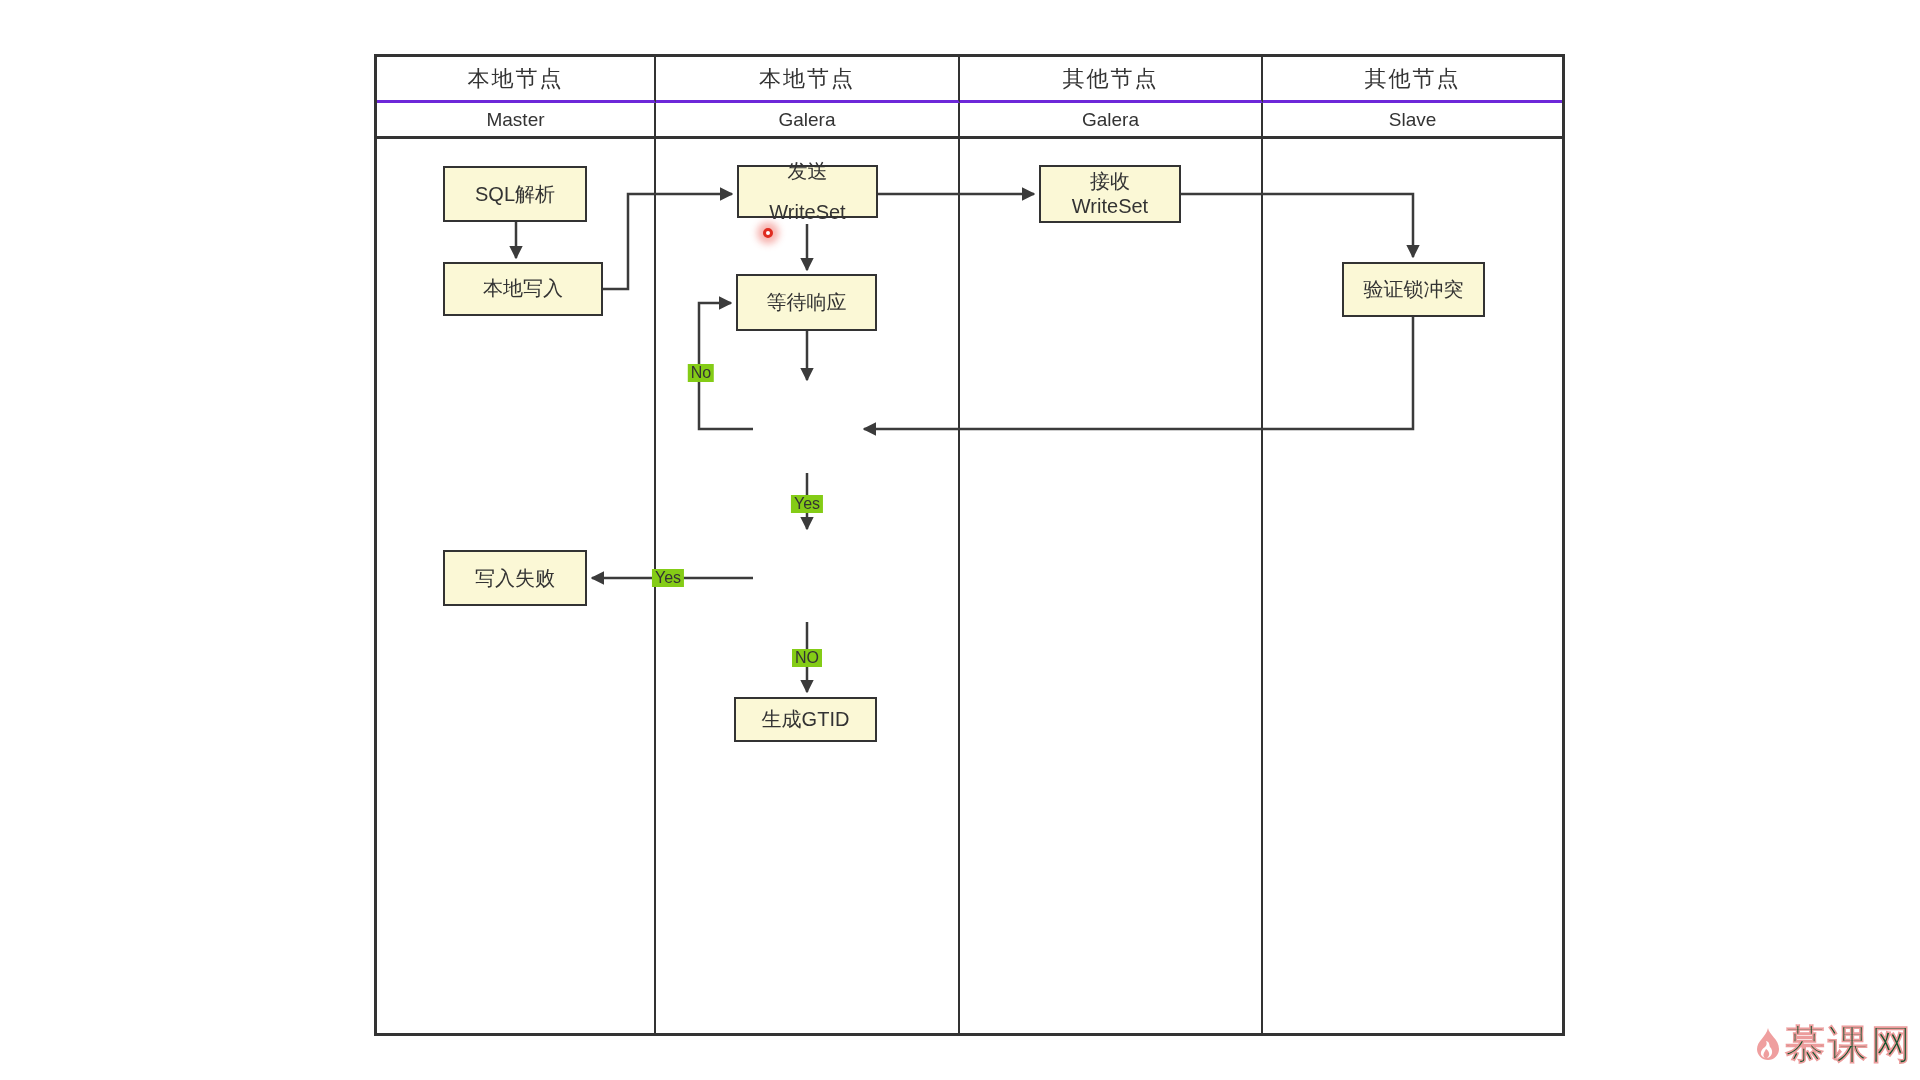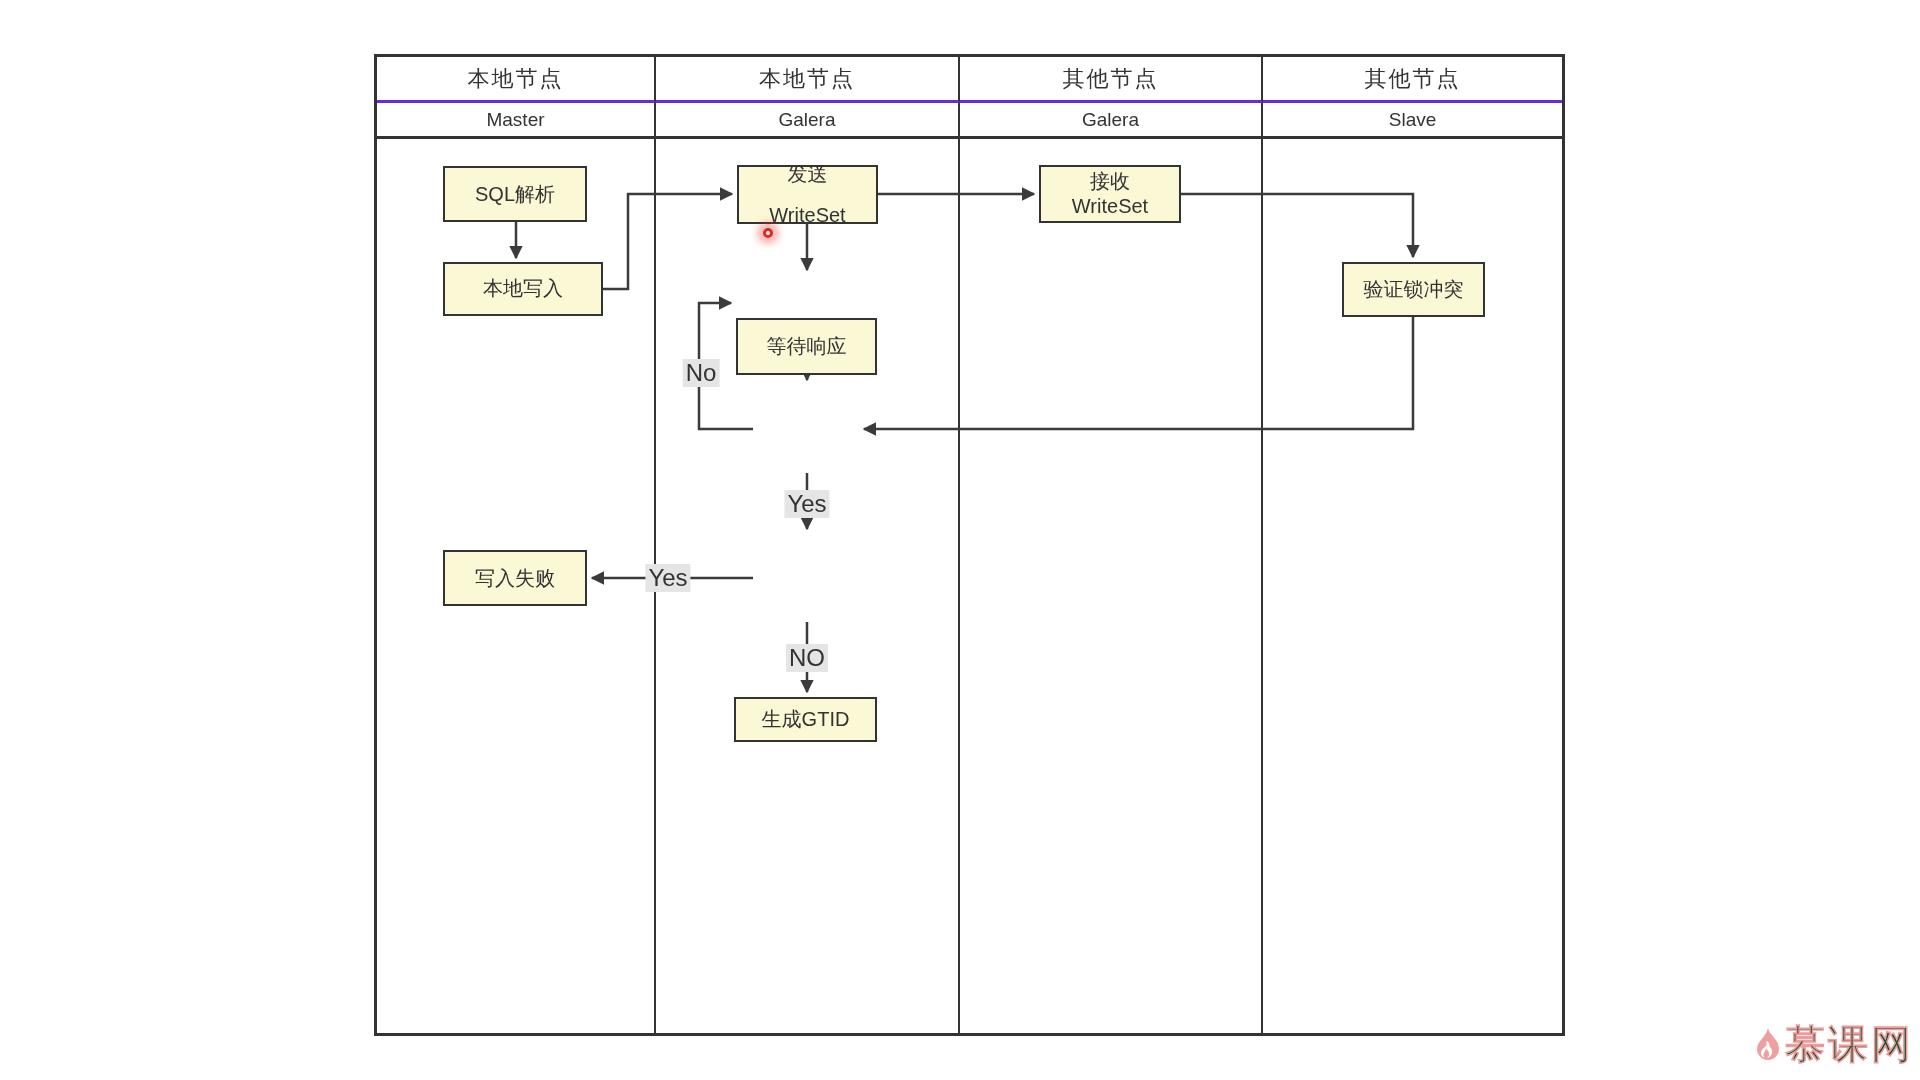--- a/index.html
+++ b/index.html
@@ -59,23 +59,23 @@
   .dnode .dlabel {
     position: absolute; left: 0; top: 0; right: 0; bottom: 0;
     display: flex; align-items: center; justify-content: center;
     font-size: 20px;
   }
 
   
   .elabel {
     position: absolute;
     transform: translate(-50%, -50%);
-    background: #e5e5e5;
+    background: #84cc16;
     padding: 0 3px;
-    font-size: 24px;
+    font-size: 16px;
     white-space: nowrap;
   }
 
   
   .click-dot {
     position: absolute;
     left: 763px; top: 228px;
     width: 4px; height: 4px;
     background: #ffffff;
     border: 3px solid #df2b1f;
@@ -141,26 +141,26 @@
   </svg>
 
   <div class="pnode" style="left:443px; top:166px; width:144px; height:56px;">
     <span>SQL解析</span>
   </div>
 
   <div class="pnode" style="left:443px; top:262px; width:160px; height:54px;font-family:Liberation Mono, monospace;">
     <span>本地写入</span>
   </div>
 
-  <div class="pnode" style="left:737px; top:165px; width:141px; height:59px;gap:16px;">
+  <div class="pnode" style="left:737px; top:165px; width:141px; height:53px;gap:16px;">
     <span>发送</span>
     <span>WriteSet</span>
   </div>
 
-  <div class="pnode" style="left:736px; top:274px; width:141px; height:57px;margin-top:44px;">
+  <div class="pnode" style="left:736px; top:274px; width:141px; height:57px;">
     <span>等待响应</span>
   </div>
 
   <div class="pnode" style="left:443px; top:550px; width:144px; height:56px;">
     <span>写入失败</span>
   </div>
 
   <div class="pnode" style="left:734px; top:697px; width:143px; height:45px;">
     <span>生成GTID</span>
   </div>

